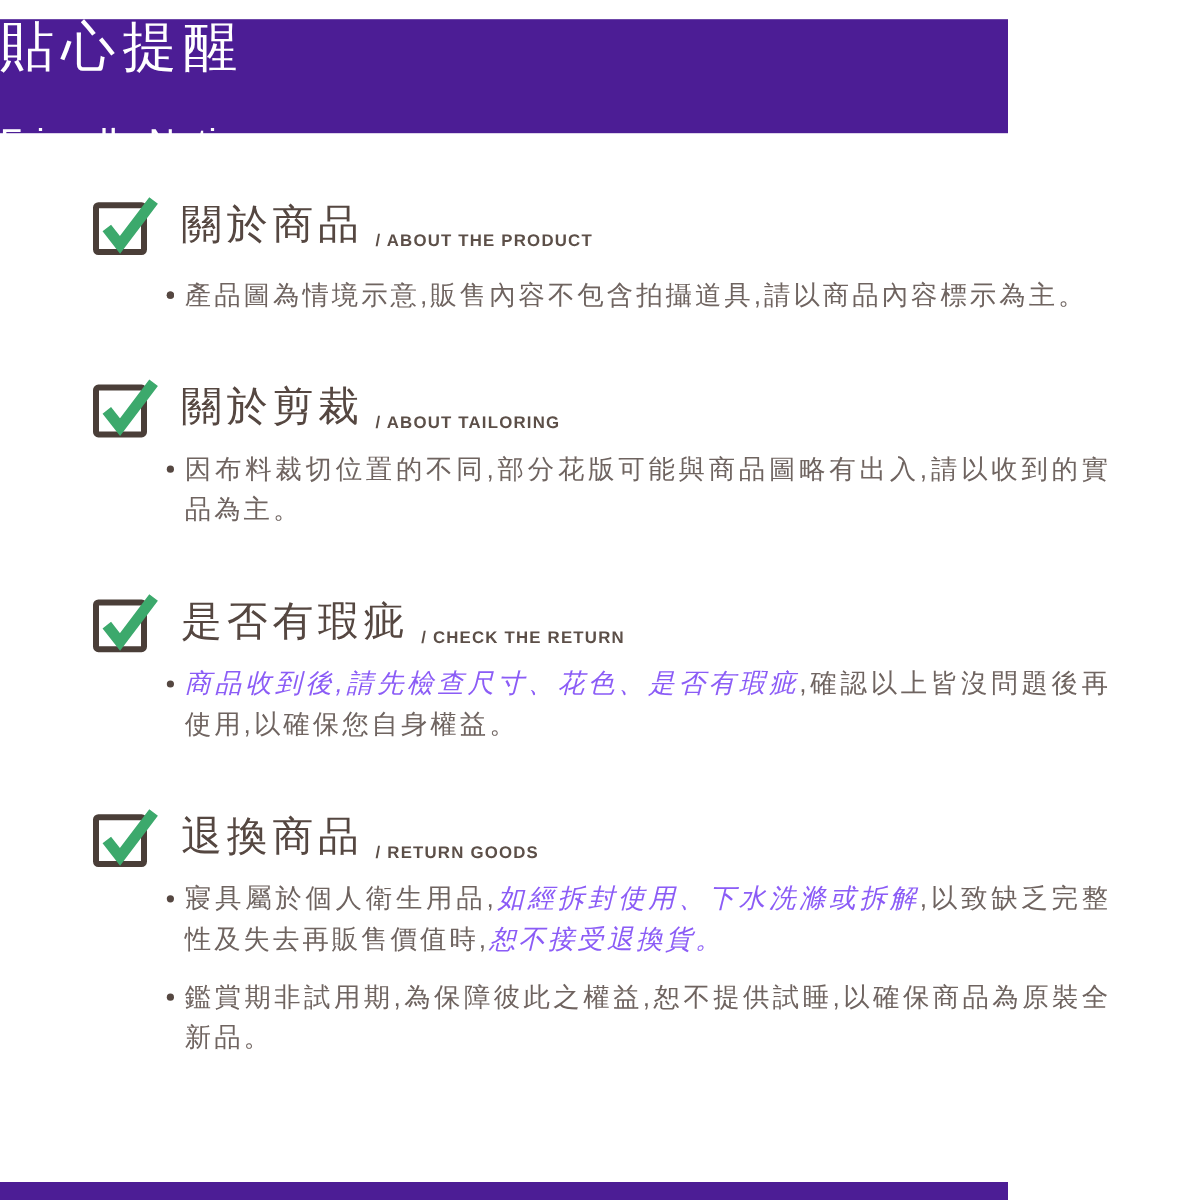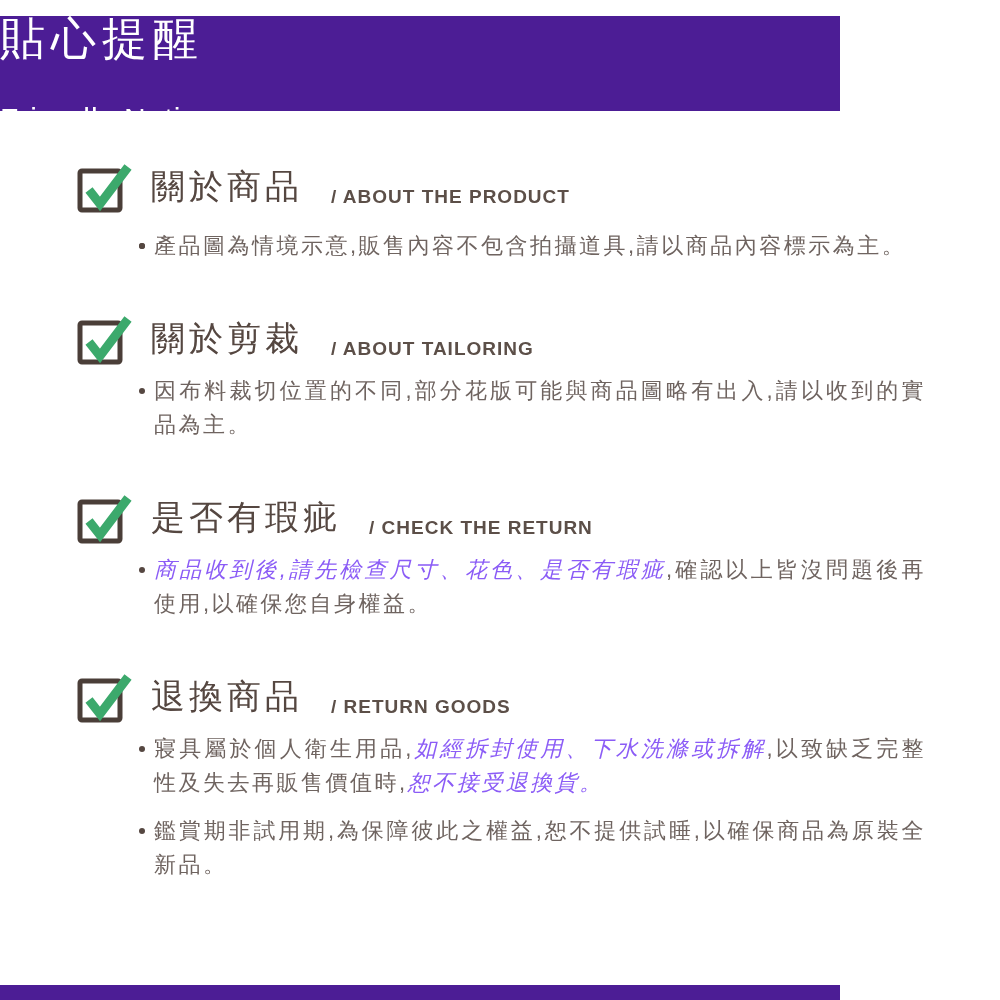--- a/index.html
+++ b/index.html
@@ -26,22 +26,22 @@
   section.notice { margin-top:48px; }
   .head { display:flex; align-items:center; margin-left:76px; height:56px; }
   .cb { width:57px; height:54px; flex:0 0 auto; }
   .cb svg { display:block; }
   .head .zh {
     margin-left:18px;
     color:#554741; font-size:34px; font-weight:500; letter-spacing:4px;
     white-space:nowrap;
   }
   .head .en {
-    margin-left:28px; align-self:flex-end; padding-bottom:7px;
-    color:#5c4f48; font-size:19px; font-weight:600; letter-spacing:1px;
+    margin-left:10px; align-self:flex-end; padding-bottom:7px;
+    color:#5c4f48; font-size:14px; font-weight:600; letter-spacing:1px;
     white-space:nowrap;
   }
   ul.bullets { list-style:none; margin:7px 0 0 138px; width:788px; }
   ul.bullets li {
     position:relative; padding-left:16px; margin-top:14px;
     color:#6f6460; font-size:22px; line-height:34px; letter-spacing:2.5px;
     text-align:justify;
   }
   ul.bullets li:first-child { margin-top:0; }
   .dot {

